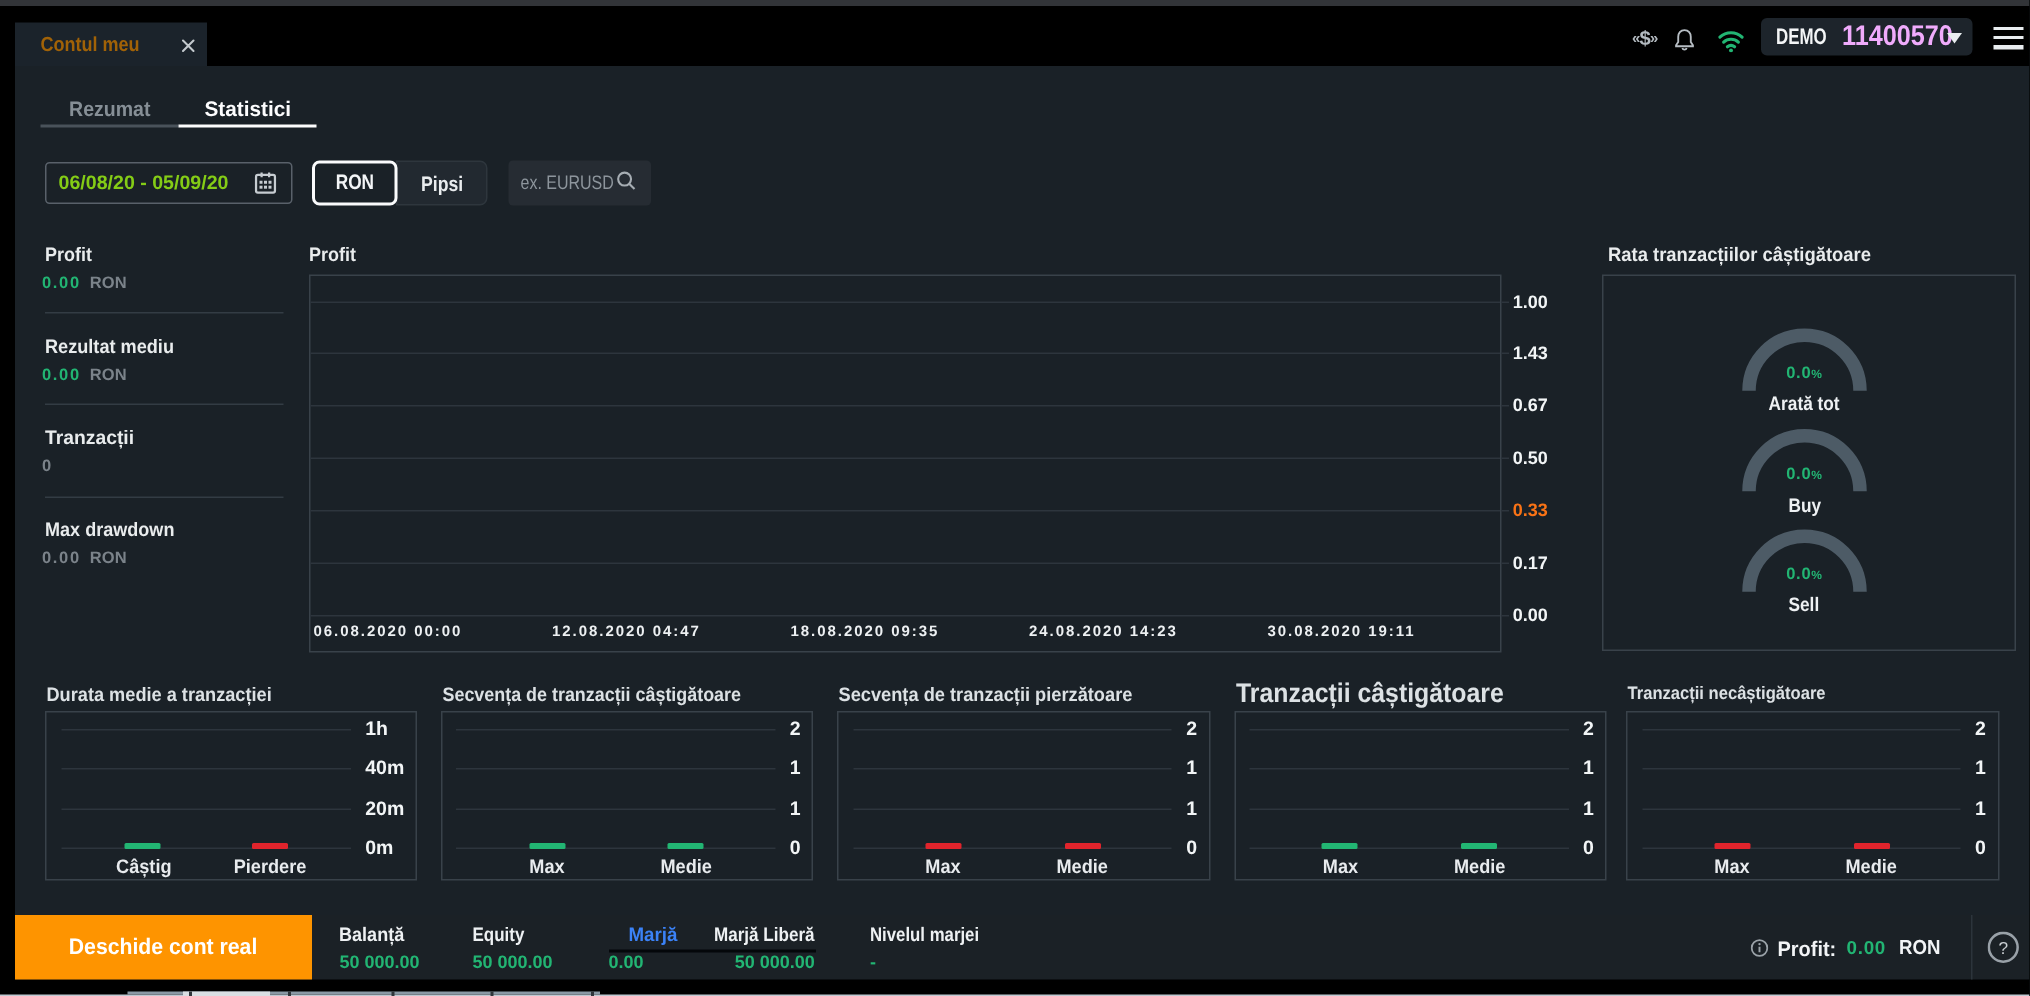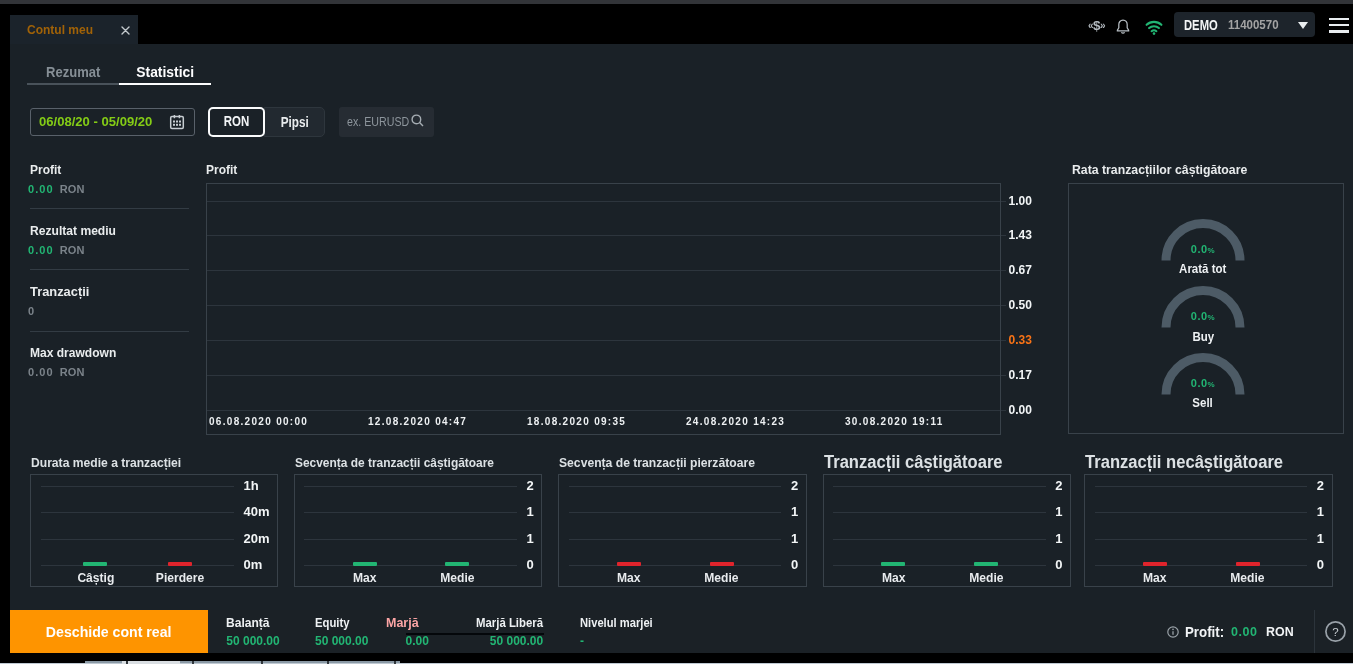--- a/index.html
+++ b/index.html
@@ -22,21 +22,21 @@
 <path d="M9.8 21.5 a2.3 2.3 0 0 0 4.4 0" stroke="#b6bdc3" stroke-width="1.9"></path>
   </svg>
 <svg class="ab" style="left:1145px;top:20px" width="18" height="15" viewBox="0 0 18 15" fill="none">
 <path d="M1.6 4.8 a10.7 10.7 0 0 1 14.8 0" stroke="#22b573" stroke-width="2.1" stroke-linecap="round"></path>
 <path d="M4.1 8.1 a7.2 7.2 0 0 1 9.8 0" stroke="#22b573" stroke-width="2.1" stroke-linecap="round"></path>
 <path d="M6.6 11.2 a3.8 3.8 0 0 1 4.8 0" stroke="#22b573" stroke-width="2.1" stroke-linecap="round"></path>
 <circle cx="9" cy="13.6" r="1.3" fill="#22b573"></circle>
   </svg>
 <div class="ab" style="left:1174px;top:12px;width:141px;height:25px;background:#1d242b;border-radius:4px"></div>
 <div class="ab b" style="left:1183.5px;top:12px;height:25px;line-height:25px;font-size:15px;color:#f3f5f6"><span class="cxl" style="transform:scaleX(.75)">DEMO</span></div>
-<div class="ab b" style="left:1227.5px;top:12px;height:37px;line-height:25px;font-size:13px;color:#a3a3a3"><span class="cxl" style="transform:scaleX(.885)">11400570</span></div>
+<div class="ab b" style="left:1227.5px;top:12px;height:37px;line-height:25px;font-size:19px;color:#f0abfc"><span class="cxl" style="transform:scaleX(.885)">11400570</span></div>
 <div class="ab" style="left:1298px;top:22px;width:0;height:0;border-left:5.5px solid transparent;border-right:5.5px solid transparent;border-top:7px solid #e9edef"></div>
 <div class="ab" style="left:1329px;top:17.8px;width:19.5px;height:2.6px;background:#e9edf0"></div>
 <div class="ab" style="left:1329px;top:23.9px;width:19.5px;height:2.6px;background:#e9edf0"></div>
 <div class="ab" style="left:1329px;top:30px;width:19.5px;height:2.6px;background:#e9edf0"></div>
 <div class="ab b" style="left:27px;top:61px;width:92px;text-align:center;font-size:14px;line-height:22px;color:#868f96"><span class="cxc" style="transform:scaleX(.93)">Rezumat</span></div>
 <div class="ab" style="left:27px;top:83px;width:92px;height:2px;background:#49525a"></div>
 <div class="ab b" style="left:119px;top:61px;width:92px;text-align:center;font-size:14px;line-height:22px;color:#fdfdfe"><span class="cxc" style="transform:scaleX(.99)">Statistici</span></div>
 <div class="ab" style="left:119px;top:83px;width:92px;height:2px;background:#fdfdfe"></div>
 <div class="ab" style="left:29.5px;top:107.5px;width:165px;height:28px;border:1px solid #59616a;border-radius:3px"></div>
 <div class="ab b" style="left:38.5px;top:107.5px;height:28px;line-height:27px;font-size:13px;color:#84cc16"><span class="cxl" style="transform:scaleX(1.005)">06/08/20 - 05/09/20</span></div>
@@ -167,41 +167,41 @@
 <div class="ab" style="left:833.2px;top:512.1px;width:212.5999999999999px;height:1px;background:#2d353d"></div>
 <div class="ab b" style="left:1055.3px;top:504.1px;height:16px;line-height:16px;font-size:13px;color:#f2f5f6">1</div>
 <div class="ab" style="left:833.2px;top:538.8px;width:212.5999999999999px;height:1px;background:#2d353d"></div>
 <div class="ab b" style="left:1055.3px;top:530.8px;height:16px;line-height:16px;font-size:13px;color:#f2f5f6">1</div>
 <div class="ab" style="left:833.2px;top:565.3px;width:212.5999999999999px;height:1px;background:#2d353d"></div>
 <div class="ab b" style="left:1055.3px;top:557.3px;height:16px;line-height:16px;font-size:13px;color:#f2f5f6">0</div>
 <div class="ab" style="left:881.3658px;top:562px;width:24px;height:4px;border-radius:1px;background:#22b573"></div>
 <div class="ab b" style="left:843.3658px;top:568.8px;width:100px;height:18px;line-height:18px;text-align:center;font-size:13px;color:#e8ebee"><span class="cxc" style="transform:scaleX(.93)">Max</span></div>
 <div class="ab" style="left:974.2719999999999px;top:562px;width:24px;height:4px;border-radius:1px;background:#22b573"></div>
 <div class="ab b" style="left:936.2719999999999px;top:568.8px;width:100px;height:18px;line-height:18px;text-align:center;font-size:13px;color:#e8ebee"><span class="cxc" style="transform:scaleX(.93)">Medie</span></div>
-<div class="ab b" style="left:1085.0px;top:453.5px;height:17px;line-height:17px;font-size:18px;color:#dce1e4"><span class="cxl" style="transform:scaleX(0.921)">Tranzacții necâștigătoare</span></div>
+<div class="ab b" style="left:1085.0px;top:453.5px;height:17px;line-height:17px;font-size:12px;color:#dce1e4"><span class="cxl" style="transform:scaleX(0.921)">Tranzacții necâștigătoare</span></div>
 <div class="ab" style="left:1084.0px;top:473.5px;width:248.5px;height:113.0px;border:1px solid #39424a"></div>
 <div class="ab" style="left:1094.6px;top:485.5px;width:212.60000000000014px;height:1px;background:#2d353d"></div>
 <div class="ab b" style="left:1316.7px;top:477.5px;height:16px;line-height:16px;font-size:13px;color:#f2f5f6">2</div>
 <div class="ab" style="left:1094.6px;top:512.1px;width:212.60000000000014px;height:1px;background:#2d353d"></div>
 <div class="ab b" style="left:1316.7px;top:504.1px;height:16px;line-height:16px;font-size:13px;color:#f2f5f6">1</div>
 <div class="ab" style="left:1094.6px;top:538.8px;width:212.60000000000014px;height:1px;background:#2d353d"></div>
 <div class="ab b" style="left:1316.7px;top:530.8px;height:16px;line-height:16px;font-size:13px;color:#f2f5f6">1</div>
 <div class="ab" style="left:1094.6px;top:565.3px;width:212.60000000000014px;height:1px;background:#2d353d"></div>
 <div class="ab b" style="left:1316.7px;top:557.3px;height:16px;line-height:16px;font-size:13px;color:#f2f5f6">0</div>
 <div class="ab" style="left:1142.7658px;top:562px;width:24px;height:4px;border-radius:1px;background:#e0242c"></div>
 <div class="ab b" style="left:1104.7658px;top:568.8px;width:100px;height:18px;line-height:18px;text-align:center;font-size:13px;color:#e8ebee"><span class="cxc" style="transform:scaleX(.93)">Max</span></div>
 <div class="ab" style="left:1235.672px;top:562px;width:24px;height:4px;border-radius:1px;background:#e0242c"></div>
 <div class="ab b" style="left:1197.672px;top:568.8px;width:100px;height:18px;line-height:18px;text-align:center;font-size:13px;color:#e8ebee"><span class="cxc" style="transform:scaleX(.93)">Medie</span></div>
 <div class="ab" style="left:10px;top:610px;width:1343px;height:43px;background:#1b2126"></div>
 <div class="ab" style="left:10px;top:610px;width:198px;height:43px;background:#fe9400"></div>
 <div class="ab b" style="left:10px;top:610px;width:198px;height:43px;line-height:43px;text-align:center;font-size:15px;color:#fff"><span class="cxc" style="transform:scaleX(.942)">Deschide cont real</span></div>
 <div class="ab" style="left:405.6px;top:633px;width:138px;height:2px;background:#04070a"></div>
 <div class="ab b" style="left:226.3px;top:615px;height:15px;line-height:15px;font-size:13px;color:#eef1f3"><span class="cxl" style="transform:scaleX(0.926)">Balanță</span></div>
 <div class="ab b" style="left:315px;top:615px;height:15px;line-height:15px;font-size:13px;color:#eef1f3"><span class="cxl" style="transform:scaleX(0.87)">Equity</span></div>
-<div class="ab b" style="left:386px;top:615px;height:15px;line-height:15px;font-size:13px;color:#fca5a5"><span class="cxl" style="transform:scaleX(0.96)">Marjă</span></div>
+<div class="ab b" style="left:419px;top:615px;height:15px;line-height:15px;font-size:13px;color:#3b82f6"><span class="cxl" style="transform:scaleX(0.96)">Marjă</span></div>
 <div class="ab b" style="left:476.2px;top:615px;height:15px;line-height:15px;font-size:13px;color:#eef1f3"><span class="cxl" style="transform:scaleX(0.875)">Marjă Liberă</span></div>
 <div class="ab b" style="left:580px;top:615px;height:15px;line-height:15px;font-size:13px;color:#eef1f3"><span class="cxl" style="transform:scaleX(0.86)">Nivelul marjei</span></div>
 <div class="ab b" style="left:226.3px;top:634px;height:15px;line-height:15px;font-size:12px;color:#22b573">50 000.00</div>
 <div class="ab b" style="left:315px;top:634px;height:15px;line-height:15px;font-size:12px;color:#22b573">50 000.00</div>
 <div class="ab b" style="left:405.6px;top:634px;height:15px;line-height:15px;font-size:12px;color:#22b573">0.00</div>
 <div class="ab b" style="left:423.20000000000005px;width:120px;text-align:right;top:634px;height:15px;line-height:15px;font-size:12px;color:#22b573">50 000.00</div>
 <div class="ab b" style="left:580px;top:634px;height:15px;line-height:15px;font-size:12px;color:#22b573">-</div>
 <svg class="ab" style="left:1166.5px;top:625.5px" width="12" height="12" viewBox="0 0 12 12" fill="none">
 <circle cx="6" cy="6" r="5.2" stroke="#9aa2a8" stroke-width="1.2"></circle>
 <path d="M6 5.2 L6 8.8" stroke="#9aa2a8" stroke-width="1.3"></path>

